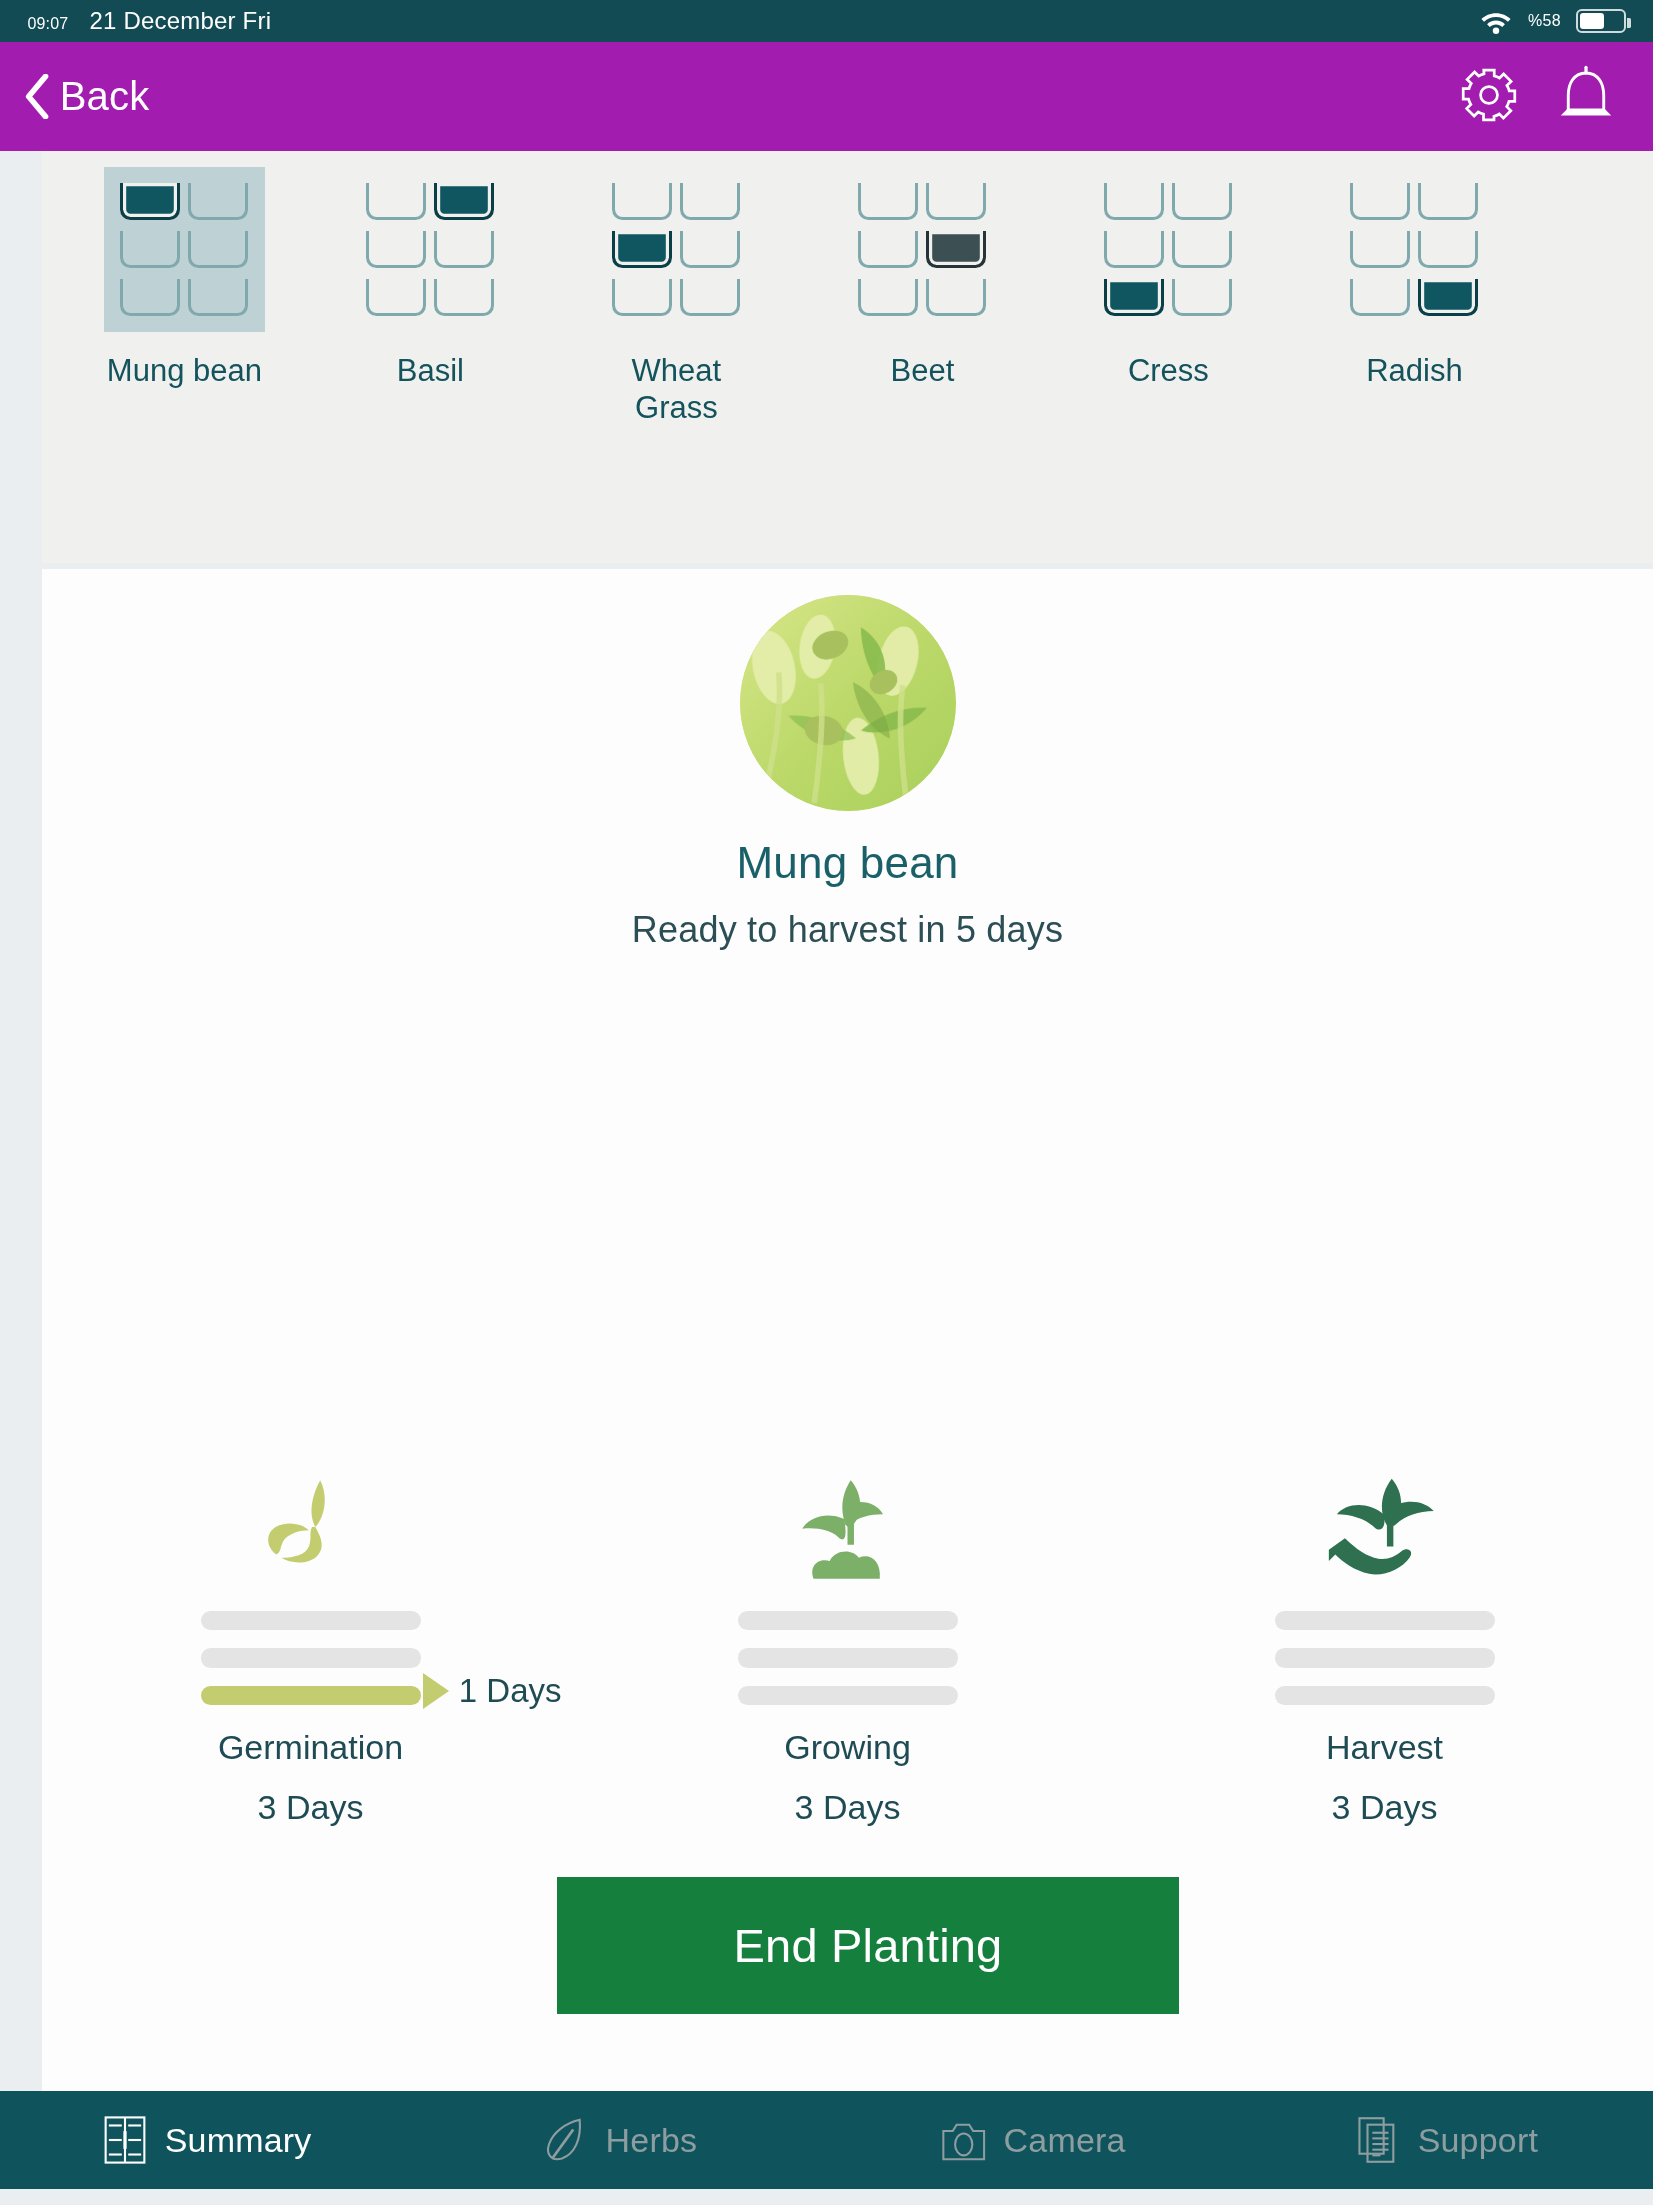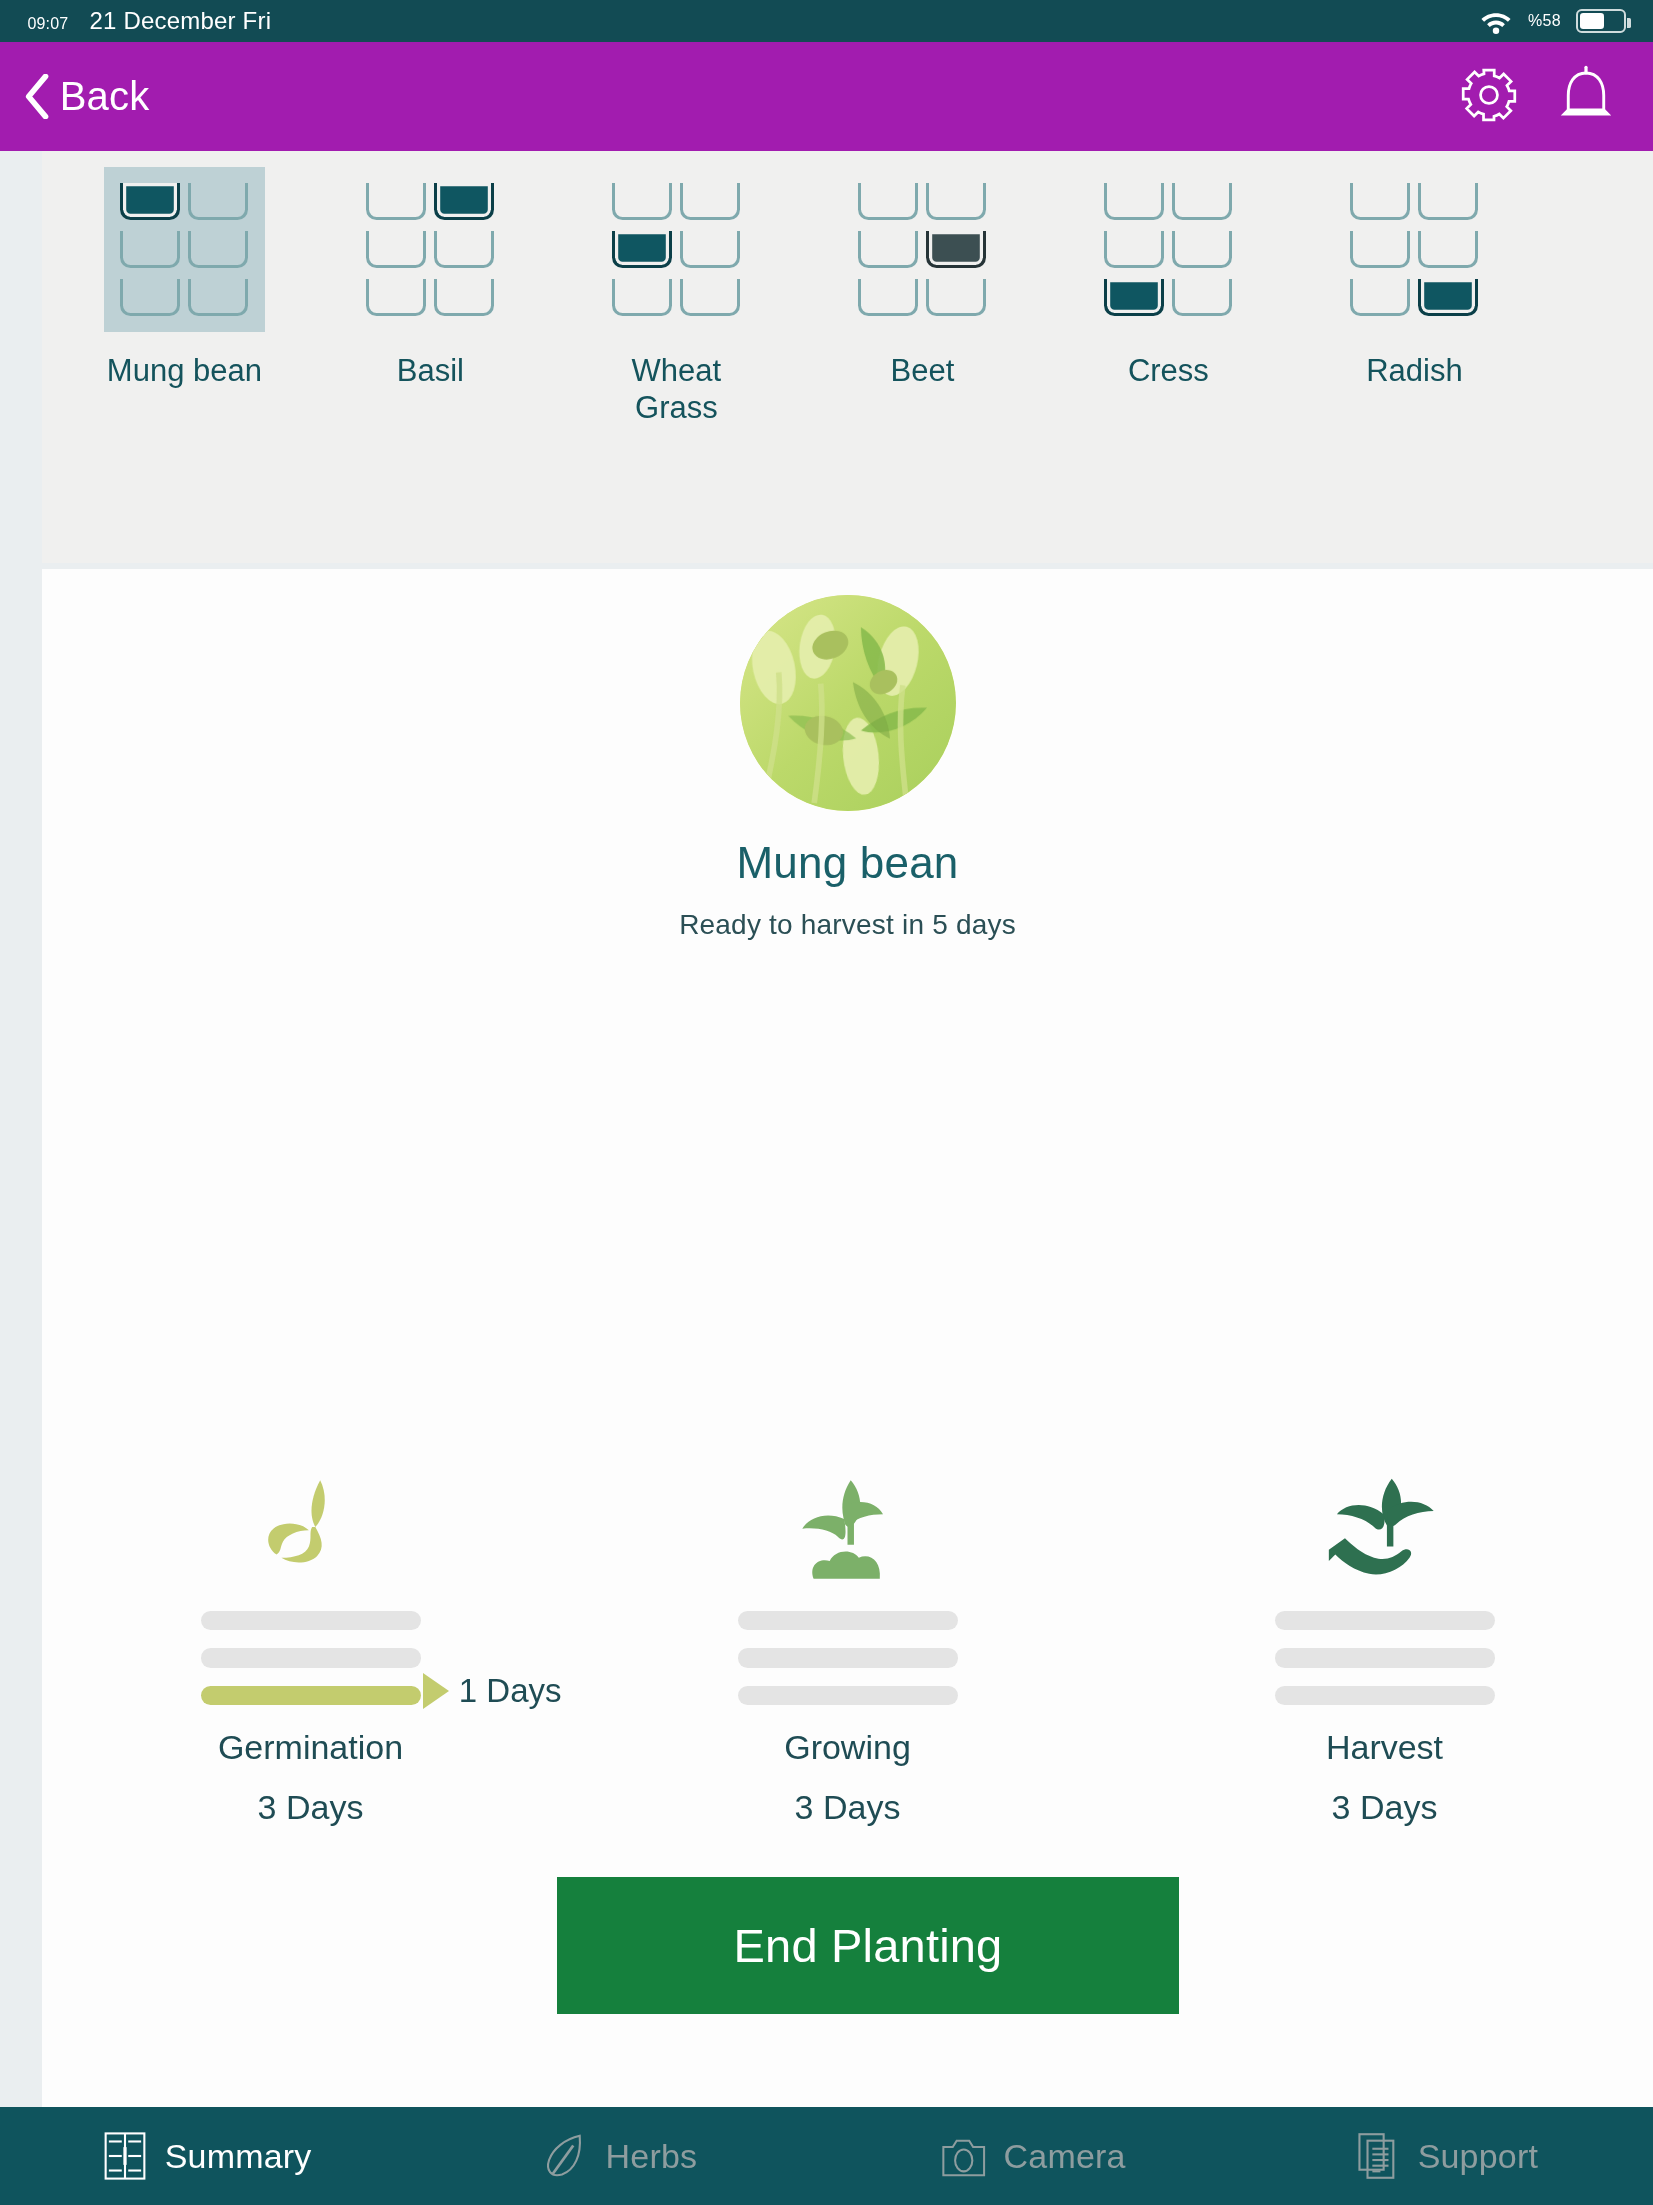--- a/index.html
+++ b/index.html
@@ -111,21 +111,21 @@
     width:216px; height:216px; border-radius:50%;
     margin:26px auto 0; overflow:hidden; position:relative;
     background:#cfe07a;
   }
   .plant-name{
     margin-top:27.4px; text-align:center;
     color:#1a6069; font-size:44px; letter-spacing:0.2px;
   }
   .plant-status{
     margin-top:21px; text-align:center;
-    color:#2b4f55; font-size:28px; letter-spacing:0.2px;
+    color:#2b4f55; font-size:36px; letter-spacing:0.2px;
   }
 
   
   .stages{
     position:absolute; top:892px; left:0; width:1611px;
     display:flex;
   }
   .stage{ width:537px; display:flex; flex-direction:column; align-items:center; position:relative; }
   .stage-icon{ width:149px; height:121px; display:flex; align-items:flex-end; justify-content:center; }
   .bars{ margin-top:29px; width:220px; display:flex; flex-direction:column; gap:18px; position:relative; }
@@ -150,21 +150,21 @@
     position:absolute; top:1308px; left:515px;
     width:622px; height:137px;
     background:#15803d; border:none;
     color:#ffffff; font-size:47px;
     font-family:"Liberation Sans", sans-serif;
     cursor:pointer; letter-spacing:0.2px;
   }
 
   
   .tab-bar{
-    position:absolute; bottom:0; left:0; width:1653px; height:98px;
+    position:absolute; bottom:16px; left:0; width:1653px; height:98px;
     background:#0f545d;
     display:flex; align-items:center;
   }
   .tab{
     flex:1; display:flex; align-items:center; justify-content:center; gap:16px;
     cursor:pointer; height:100%;
   }
   .tab-label{ font-size:34px; color:#8e9d9f; letter-spacing:0.2px; }
   .tab.active .tab-label{ color:#ffffff; }
   .tab-icon{ width:47px; height:50px; display:flex; align-items:center; justify-content:center; }

